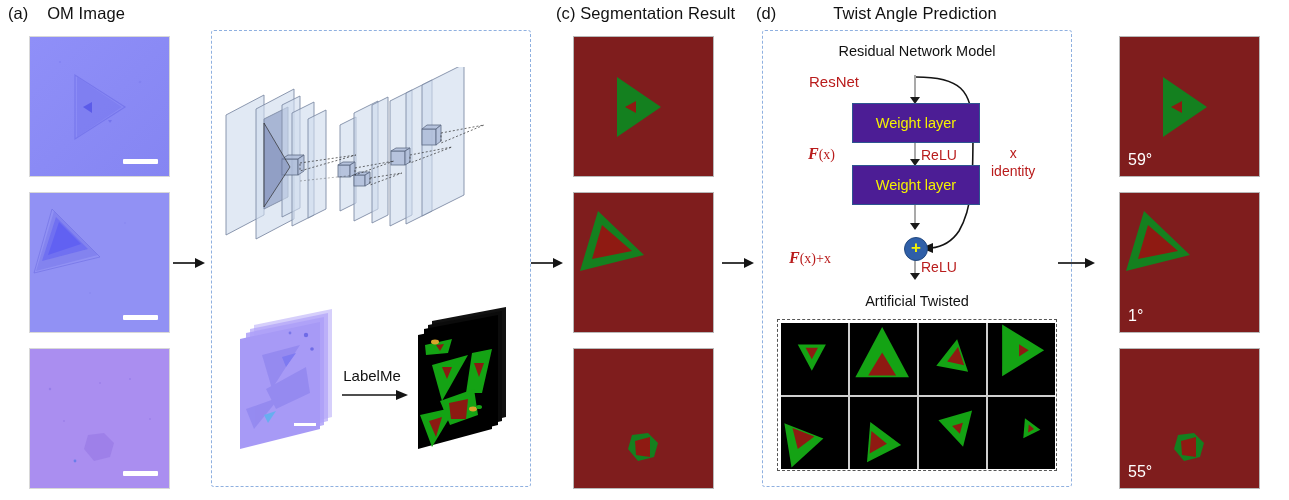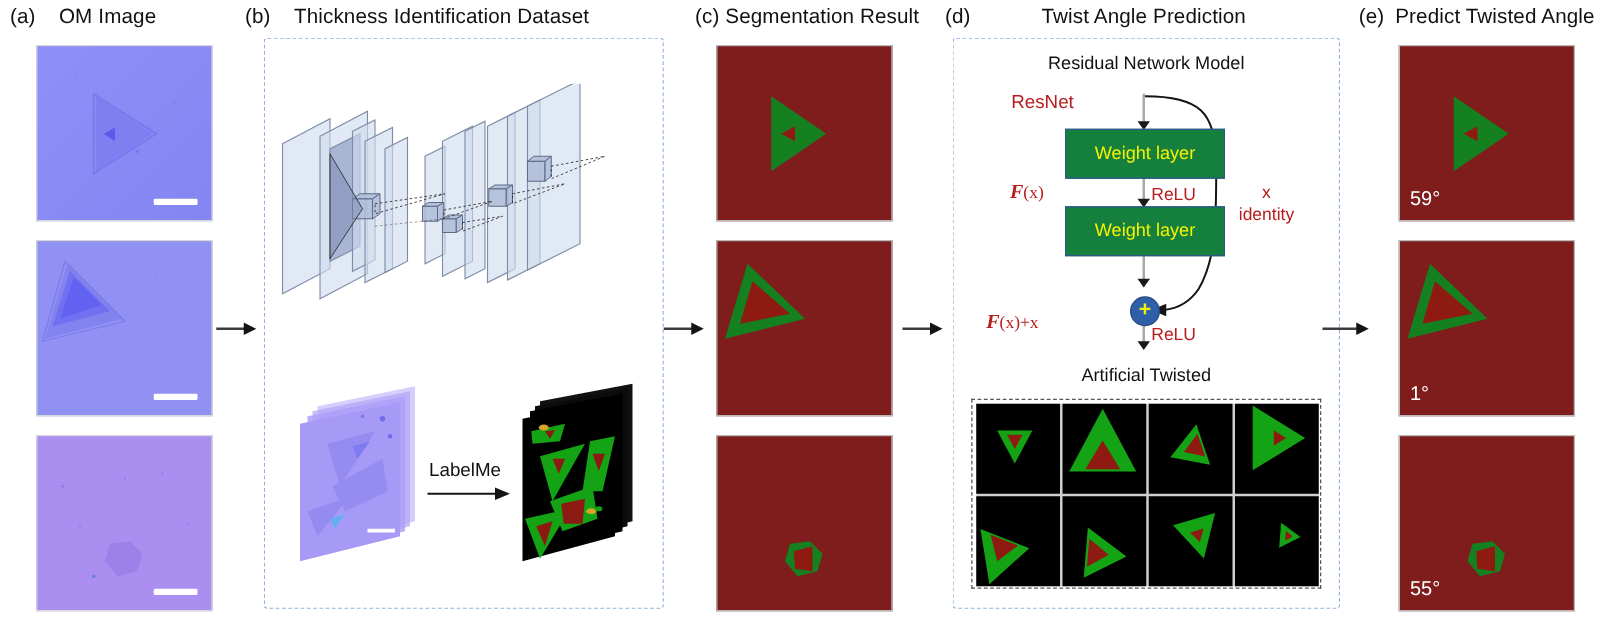--- a/index.html
+++ b/index.html
@@ -34,21 +34,21 @@
   .scalebar{position:absolute;background:#ffffff;height:5px;border-radius:1px;}
 
   
   .arrow{position:absolute;height:10px;}
   .arrow .shaft{position:absolute;left:0;top:4px;height:1.6px;background:#3b3b3b;}
   .arrow .head{position:absolute;top:0;width:0;height:0;
       border-top:5px solid transparent;border-bottom:5px solid transparent;
       border-left:10px solid #141414;}
 
   
-  .wlayer{position:absolute;background:#15803d;border:1px solid #2d5590;
+  .wlayer{position:absolute;background:#4c1d95;border:1px solid #2d5590;
       color:#f5f200;font-size:14.5px;display:flex;align-items:center;justify-content:center;}
   .bluelbl{position:absolute;color:#b91c1c;font-size:14px;white-space:nowrap;}
   .bluelbl .cal{font-family:"Liberation Serif","DejaVu Serif",serif;font-style:italic;font-weight:bold;font-size:16px;}
   .bluelbl .rm{font-family:"Liberation Serif","DejaVu Serif",serif;font-size:14px;}
   .vline{position:absolute;width:2px;background:#a9a9a9;}
   .vhead{position:absolute;width:0;height:0;border-left:5px solid transparent;
       border-right:5px solid transparent;border-top:7px solid #1a1a1a;}
   .plus{position:absolute;width:22px;height:22px;border-radius:50%;
       background:#2f5fa8;border:1px solid #23497f;color:#f5f200;font-size:17px;line-height:20px;
       text-align:center;font-weight:bold;}
@@ -68,39 +68,31 @@
 </head>
 <body>
 
 <div class="fig nosel">
 
   <div class="hdr" style="left:8px;">
     <span class="tag">(a)</span>
     <span class="ttl" style="margin-left:14px;">OM Image</span>
   </div>
 
-  <div class="hdr" style="left:196px;">
-    <span class="tag">(b)</span>
-    <span class="ttl" style="margin-left:14px;">Thickness Identification Dataset</span>
-  </div>
 
   <div class="hdr" style="left:756px;">
     <span class="tag">(d)</span>
     <span class="ttl" style="margin-left:52px;">Twist Angle Prediction</span>
   </div>
 
   <div class="hdr" style="left:556px;">
     <span class="tag">(c)</span>
     <span class="ttl">Segmentation Result</span>
   </div>
 
-  <div class="hdr" style="left:1087px;">
-    <span class="tag">(e)</span>
-    <span class="ttl" style="margin-left:4px;">Predict Twisted Angle</span>
-  </div>
 
   <div class="tile om om1" style="left:29px;top:36px;width:141px;height:141px;">
     <svg width="141" height="141" viewBox="0 0 141 141">
       <defs>
         <linearGradient id="omg1" x1="0" y1="0" x2="1" y2="1">
           <stop offset="0%" stop-color="#8f8ff8"></stop>
             <stop offset="100%" stop-color="#8585f2"></stop>
         </linearGradient>
       </defs>
       <rect width="141" height="141" fill="url(#omg1)"></rect>

